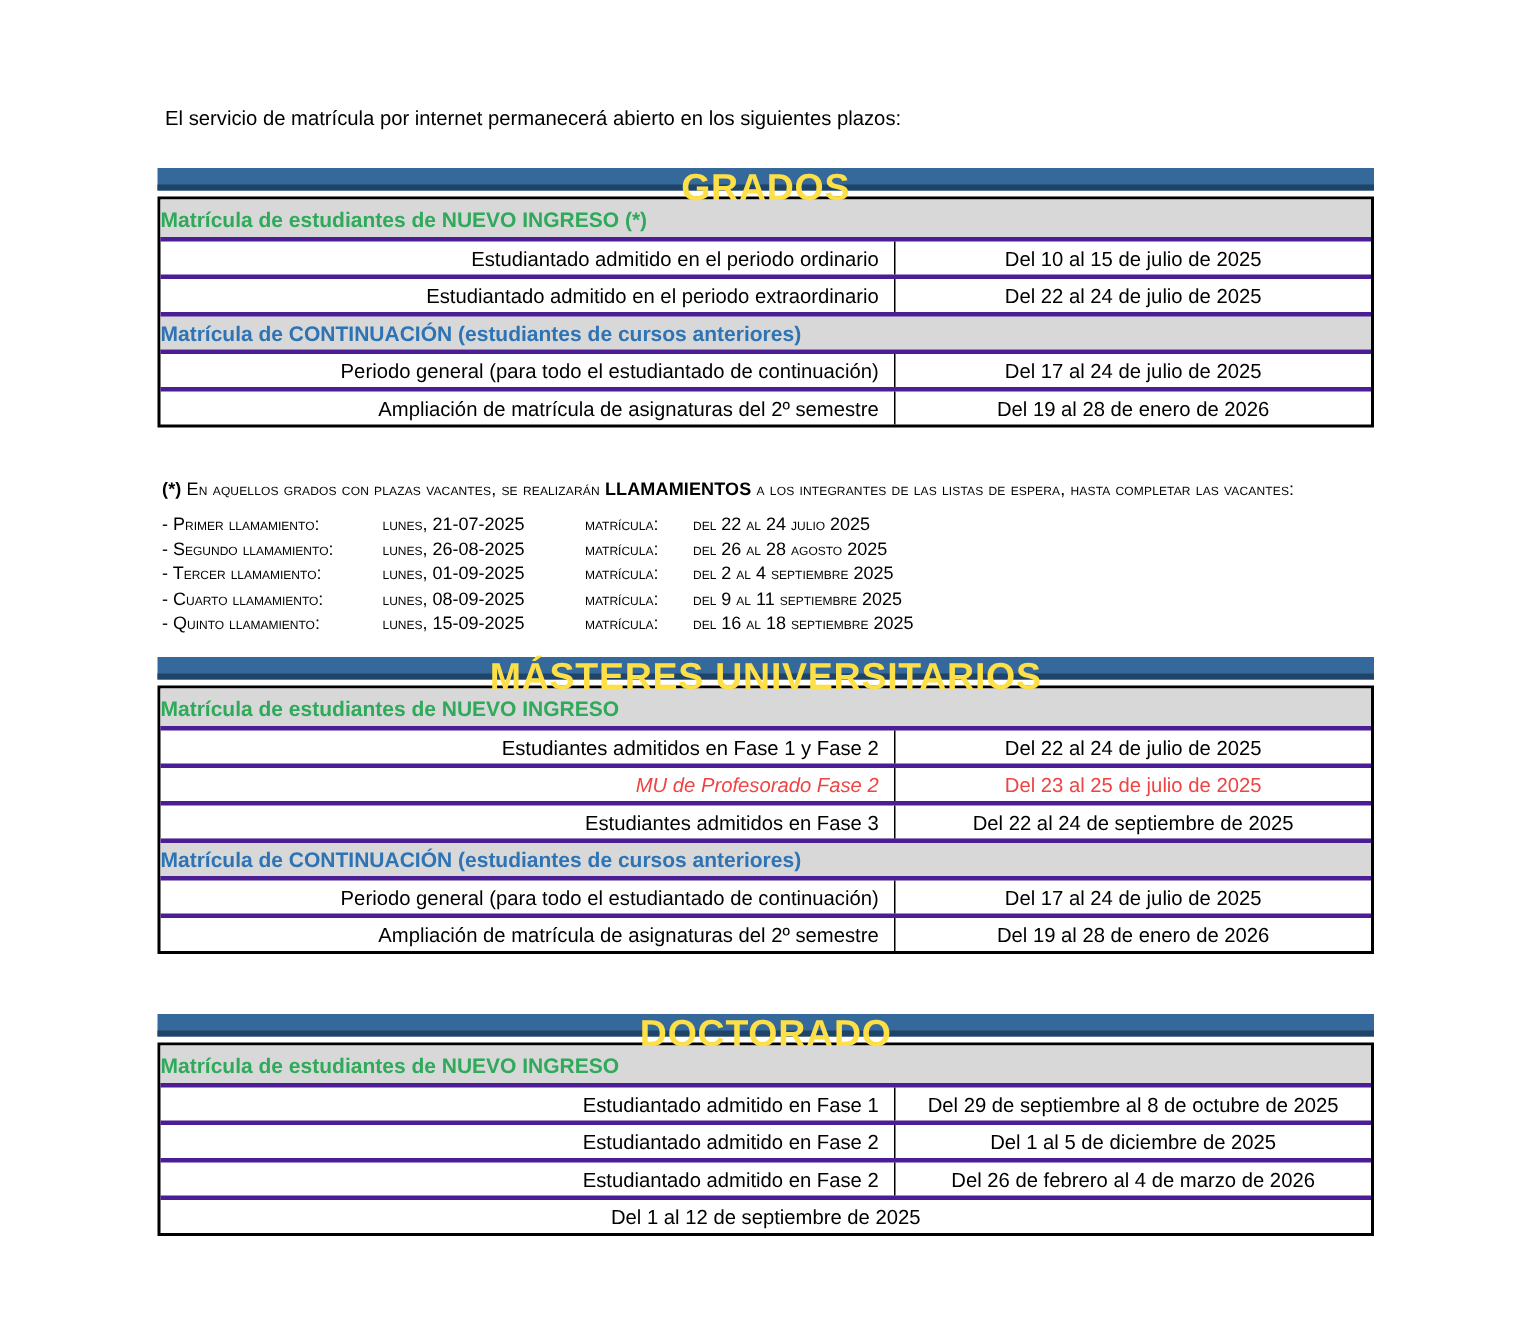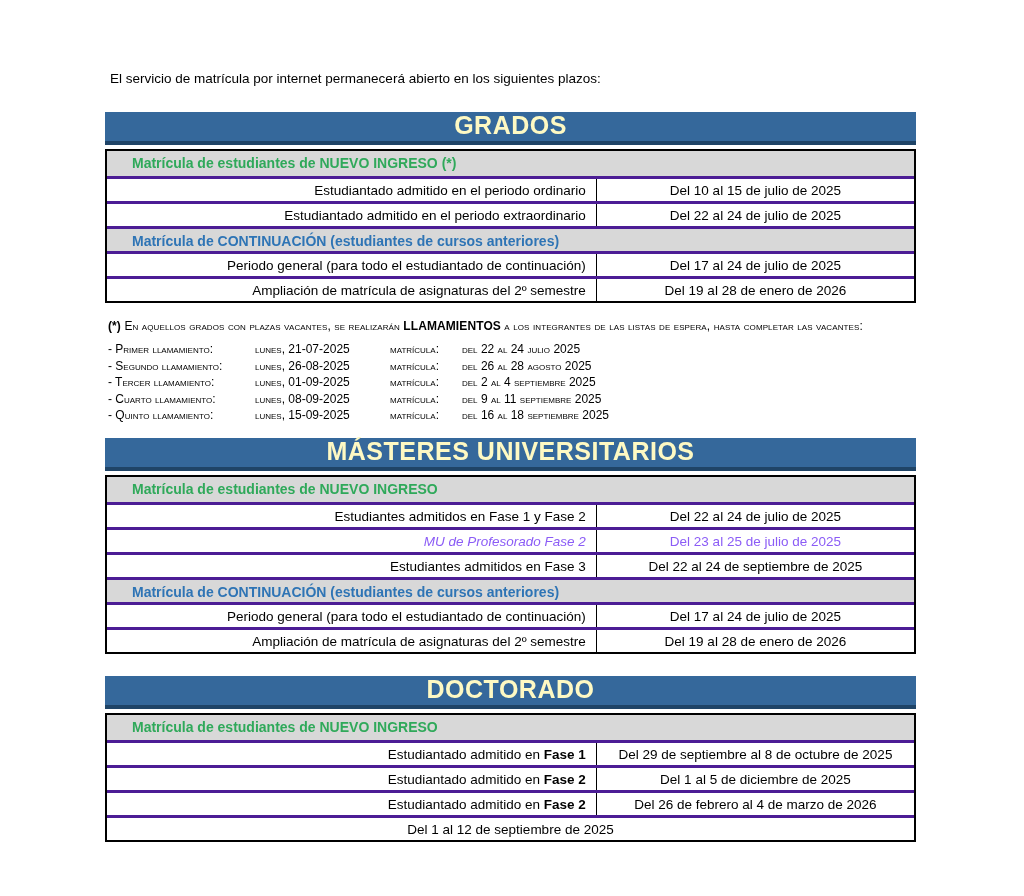--- a/index.html
+++ b/index.html
@@ -15,65 +15,65 @@
     position: absolute;
     left: 110px; top: 71px;
     font-size: 13.5px;
   }
   .table-wrap { position: absolute; left: 105px; width: 811px; }
   #grados-wrap    { top: 112px; }
   #masteres-wrap  { top: 438px; }
   #doctorado-wrap { top: 676px; }
 
   .band {
-    height: 33px;
+    height: 15px;
     background: #35689B;
     border-bottom: 4px solid #1F4467;
     text-align: center;
-    color: #fef9c3;
+    color: #fde047;
     font-weight: bold;
     font-size: 25px;
     line-height: 27px;
     letter-spacing: 0.5px;
     margin-bottom: 4px;
   }
   .tbl { border: 2px solid #000; background: #fff; }
   .row { display: flex; height: 25px; line-height: 24px; border-top: 3px solid #4c1d95; }
   .row:first-child { border-top: none; }
   .row.subheader {
     background: #D8D8D8;
     font-weight: bold;
     font-size: 14px;
-    padding-left: 25px;
-    align-items: flex-start;
+    padding-left: 0;
+    align-items: center;
   }
   .green { color: #2FA95A; }
   .blue  { color: #2E74B5; }
-  .red   { color: #8b5cf6; }
+  .red   { color: #ef4444; }
   .cell-l {
     width: 60.7%;
     border-right: 1px solid #000;
     text-align: right;
     padding-right: 10px;
     font-size: 13.5px;
   }
   .cell-l.leftal {
     text-align: left;
     padding-left: 8px;
     background: #D8D8D8;
     font-weight: bold;
     font-size: 14px;
   }
   .cell-r {
     flex: 1;
     text-align: center;
     font-size: 13.5px;
   }
   .italic { font-style: italic; }
-  .bold   { font-weight: bold; }
+  .bold   { font-weight: normal; }
 
   .footnote {
     position: absolute;
     left: 108px; top: 319px;
     width: 830px;
     font-size: 12px;
   }
   .fn-line1 { font-variant: small-caps; margin-bottom: 9px; letter-spacing: 0.1px; }
   .fn-line1 .marker { font-variant: normal; font-weight: bold; }
   .fn-line1 .fn-bold { font-variant: normal; font-weight: bold; }

